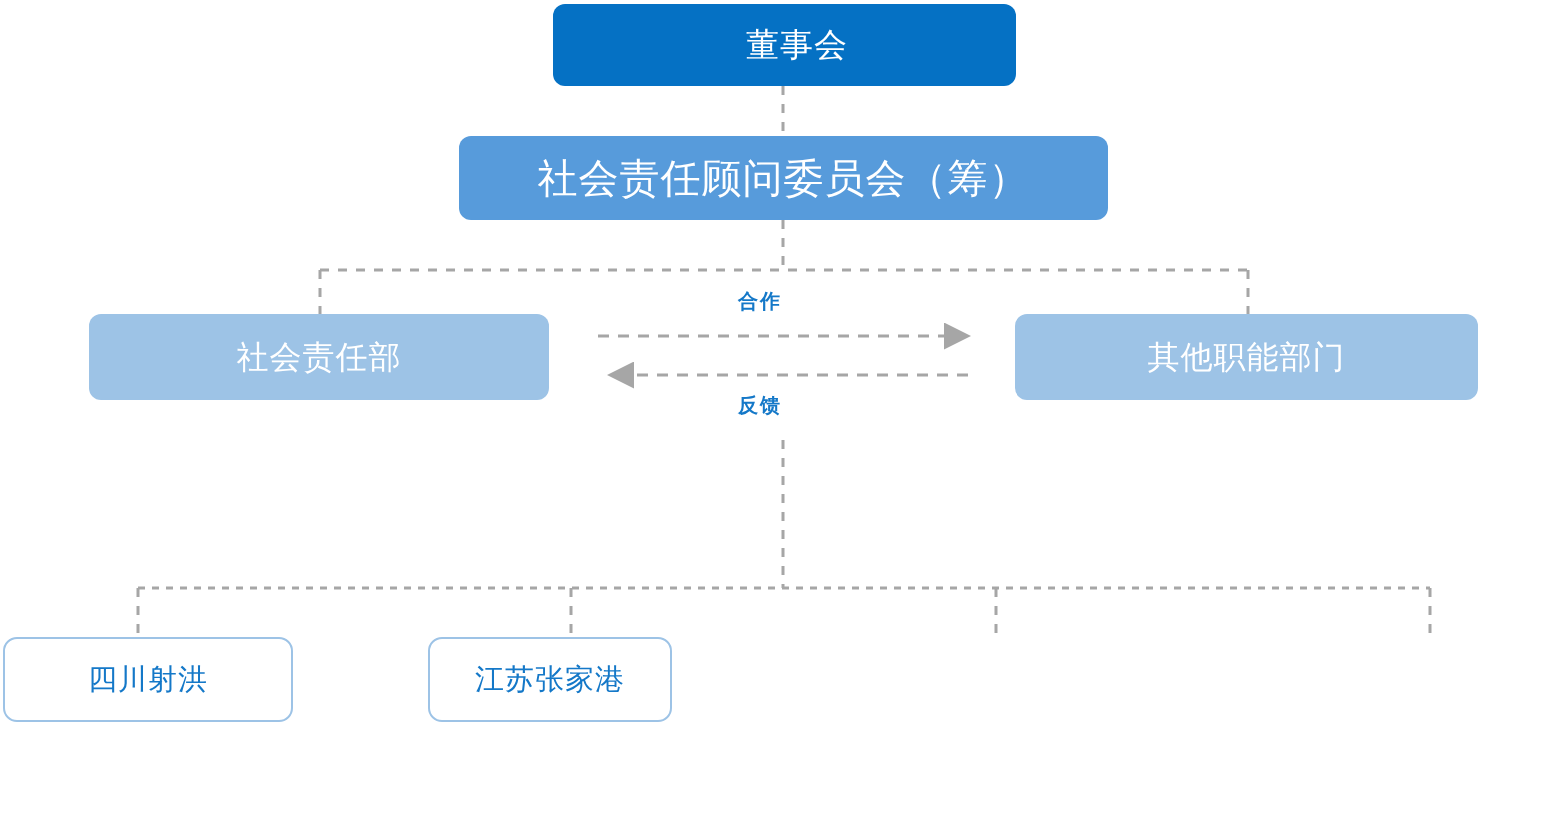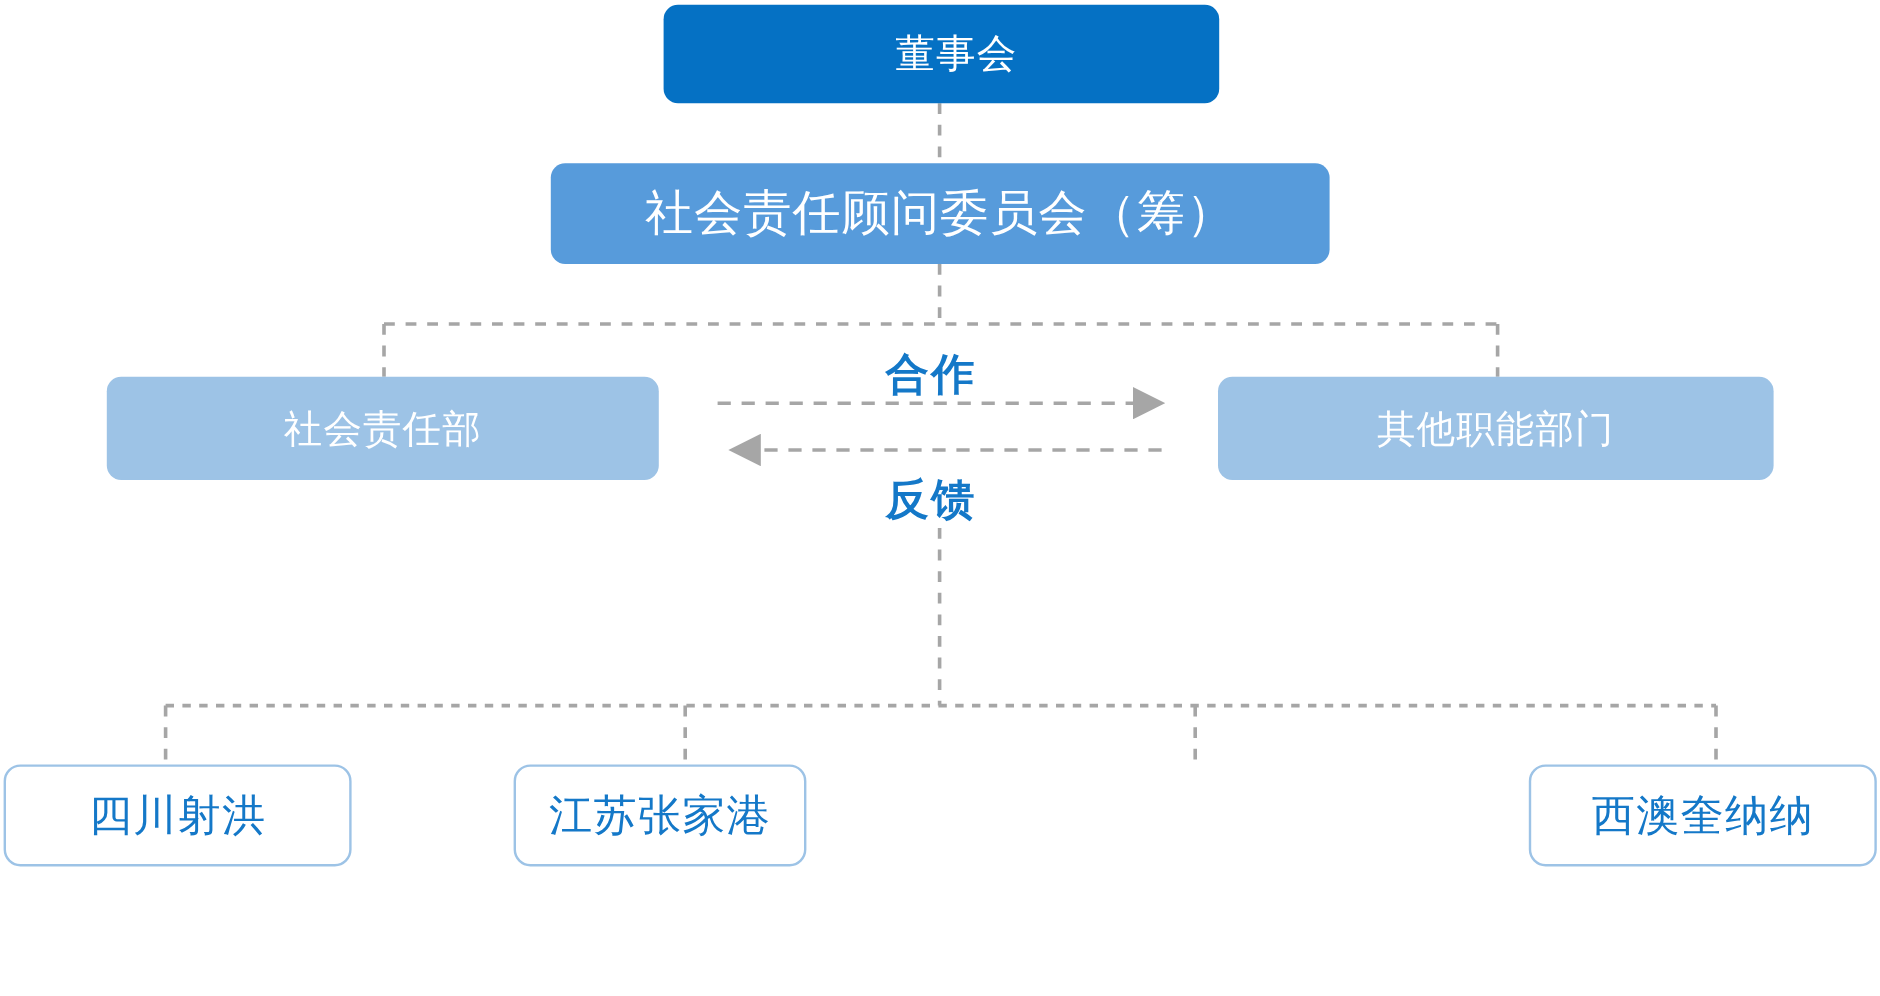--- a/index.html
+++ b/index.html
@@ -62,30 +62,30 @@
     top: 314px;
     height: 86px;
   }
   .node-l3.left  { left: 89px;   width: 460px; }
   .node-l3.right { left: 1015px; width: 463px; }
 
   .node-leaf {
     background: #ffffff;
     border: 2px solid #9DC3E6;
     color: #1478C8;
-    font-size: 36px;
+    font-size: 29px;
     border-radius: 14px;
     top: 637px;
     height: 85px;
   }
 
   .edge-label {
     position: absolute;
     color: #1478C8;
-    font-size: 36px;
+    font-size: 20px;
     font-weight: bold;
     letter-spacing: 2px;
     white-space: nowrap;
   }
   .edge-label.coop {
     left: 738px;
     top: 288px;
   }
   .edge-label.feedback {
     left: 738px;
@@ -141,15 +141,14 @@
 
   <div class="edge-label coop">合作</div>
 
   <div class="edge-label feedback">反馈</div>
 
   <div class="node node-leaf" style="left:3px; width:290px;">四川射洪</div>
 
   <div class="node node-leaf" style="left:428px; width:244px;">江苏张家港</div>
 
 
-  <div class="node node-leaf" style="left:1274px; width:290px;">西澳奎纳纳</div>
 
 </div>
 
 </body></html>

